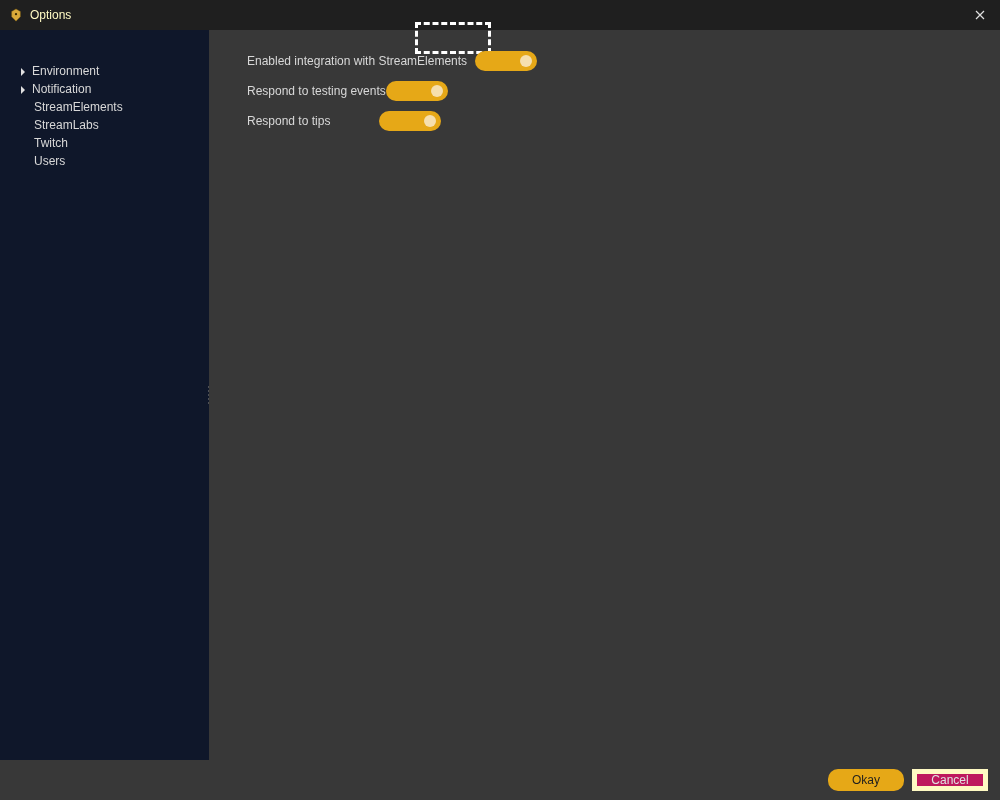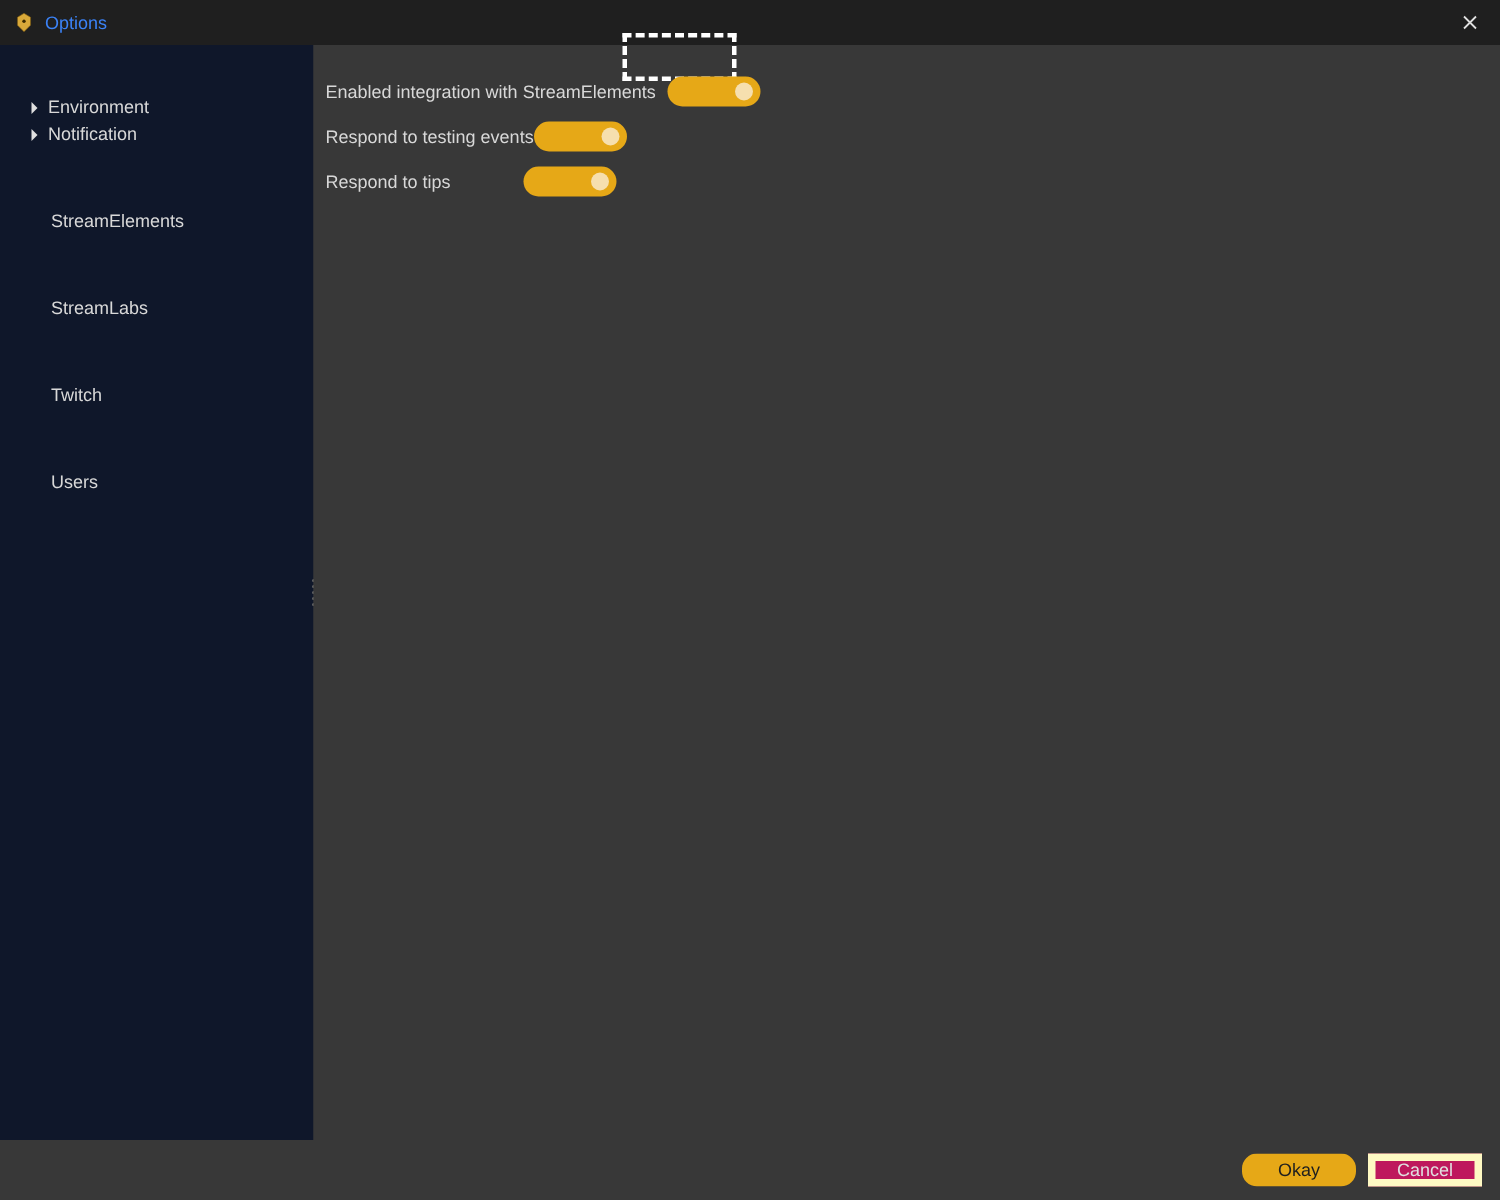--- a/index.html
+++ b/index.html
@@ -19,21 +19,21 @@
     .titlebar {
       height: 30px;
       background: #1f1f1f;
       display: flex;
       align-items: center;
       padding: 0 8px;
       justify-content: space-between;
     }
     .titlebar-left { display: flex; align-items: center; gap: 6px; }
     .titlebar-icon { width: 16px; height: 16px; display:flex;align-items:center;justify-content:center;}
-    .titlebar-title { color: #3b82f6; font-size: 12px; text-align: right; }
+    .titlebar-title { color: #fef9c3; font-size: 12px; text-align: right; }
     .titlebar-close {
       width: 24px; height: 24px; display: flex; align-items: center; justify-content: center;
       color: #e0e0e0; cursor: pointer; font-size: 14px;
     }
 
     
     .main {
       flex: 1;
       display: flex;
       min-height: 0;
@@ -59,37 +59,38 @@
 
     .tree-item {
       display: flex;
       align-items: center;
       height: 18px;
       padding-left: 20px;
       gap: 6px;
       cursor: pointer;
       color: #d8d8d8;
     }
-    .tree-item.child { padding-left: 34px; margin-top: 40px; }
+    .tree-item.child { padding-left: 34px; }
     .tree-caret {
       width: 6px; height: 6px;
       display:inline-block;
     }
     .tree-caret svg { display:block; }
 
     .content {
       flex: 1;
       background: #383838;
       padding: 16px 8px;
       position: relative;
     }
     .row {
       display: flex;
       align-items: center;
       height: 30px;
+      margin-left: 30px;
     }
     .row .label {
       min-width: 132px;
       color: #d8d8d8;
       white-space: nowrap;
     }
     .row.first .label { min-width: 228px; }
 
     .toggle {
       width: 62px;

